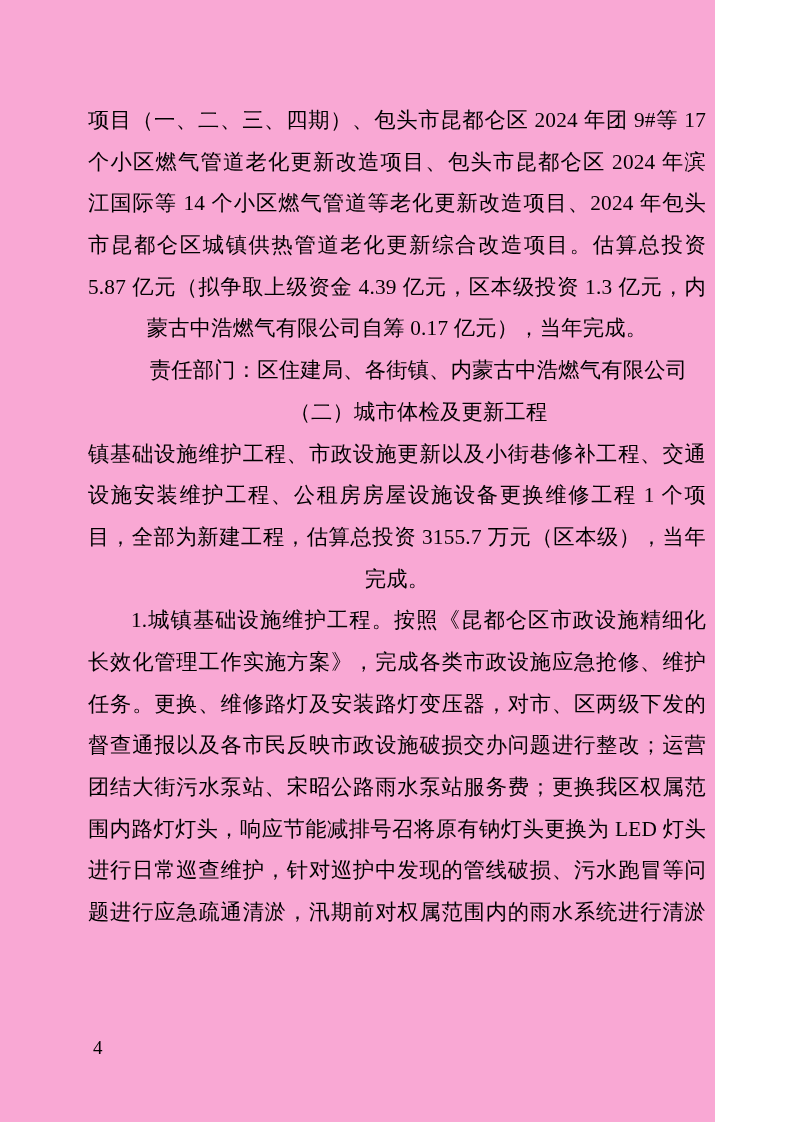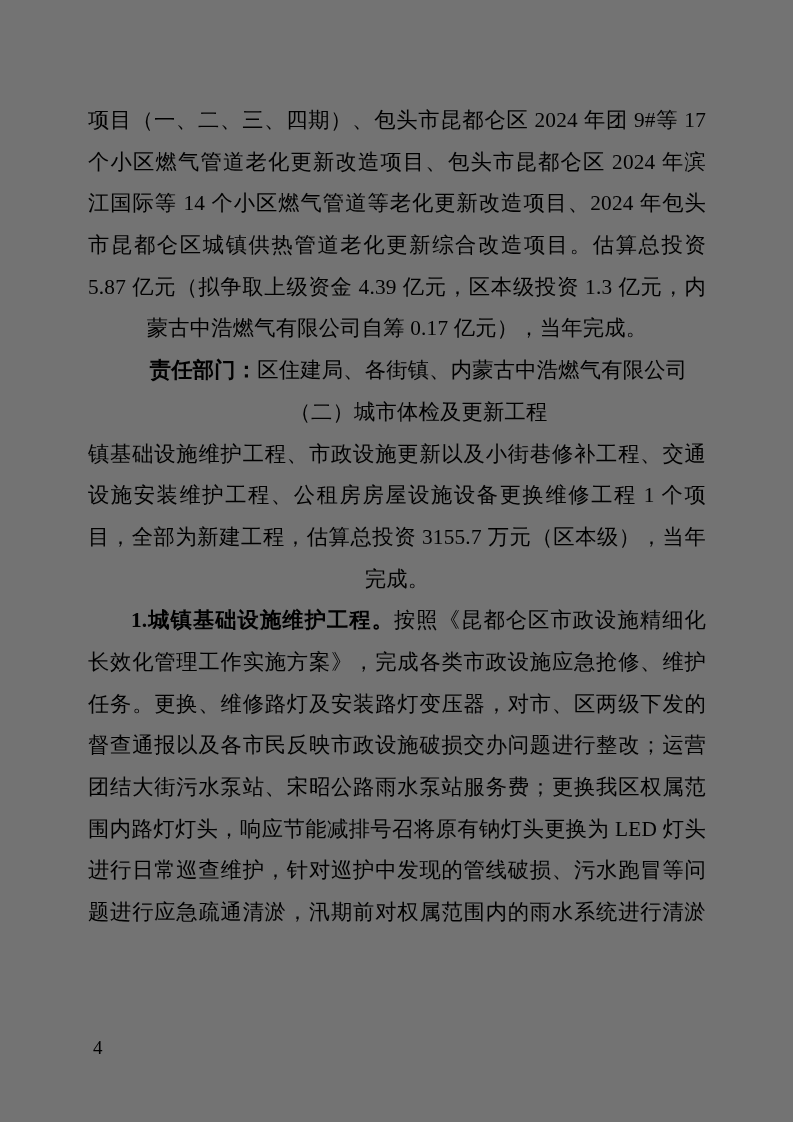--- a/index.html
+++ b/index.html
@@ -2,23 +2,23 @@
 <html><head>
 <meta charset="utf-8">
 <style>
   html, body {
     margin: 0;
     padding: 0;
     background: #ffffff;
   }
   .page {
     position: relative;
-    width: 793px;
+    width: 715px;
     height: 1122px;
-    background: #737373;
+    background: #f9a8d4;
     color: #000000;
     font-family: "Liberation Serif", "DejaVu Serif", serif;
     overflow: hidden;
   }
   .doc-body {
     position: absolute;
     left: 88px;
     top: 100px;
     width: 618px;
   }
@@ -33,21 +33,21 @@
   }
   .line.stretch {
     text-align: justify;
     text-align-last: justify;
     text-justify: inter-character;
   }
   .line.indent {
     padding-left: 43px;
   }
   .bold {
-    font-weight: bold;
+    font-weight: normal;
     margin-top: 40px;
   }
   .page-number {
     position: absolute;
     left: 93px;
     top: 1036px;
     font-size: 19px;
     line-height: 24px;
     font-family: "Liberation Serif", "DejaVu Serif", serif;
     color: #000000;

